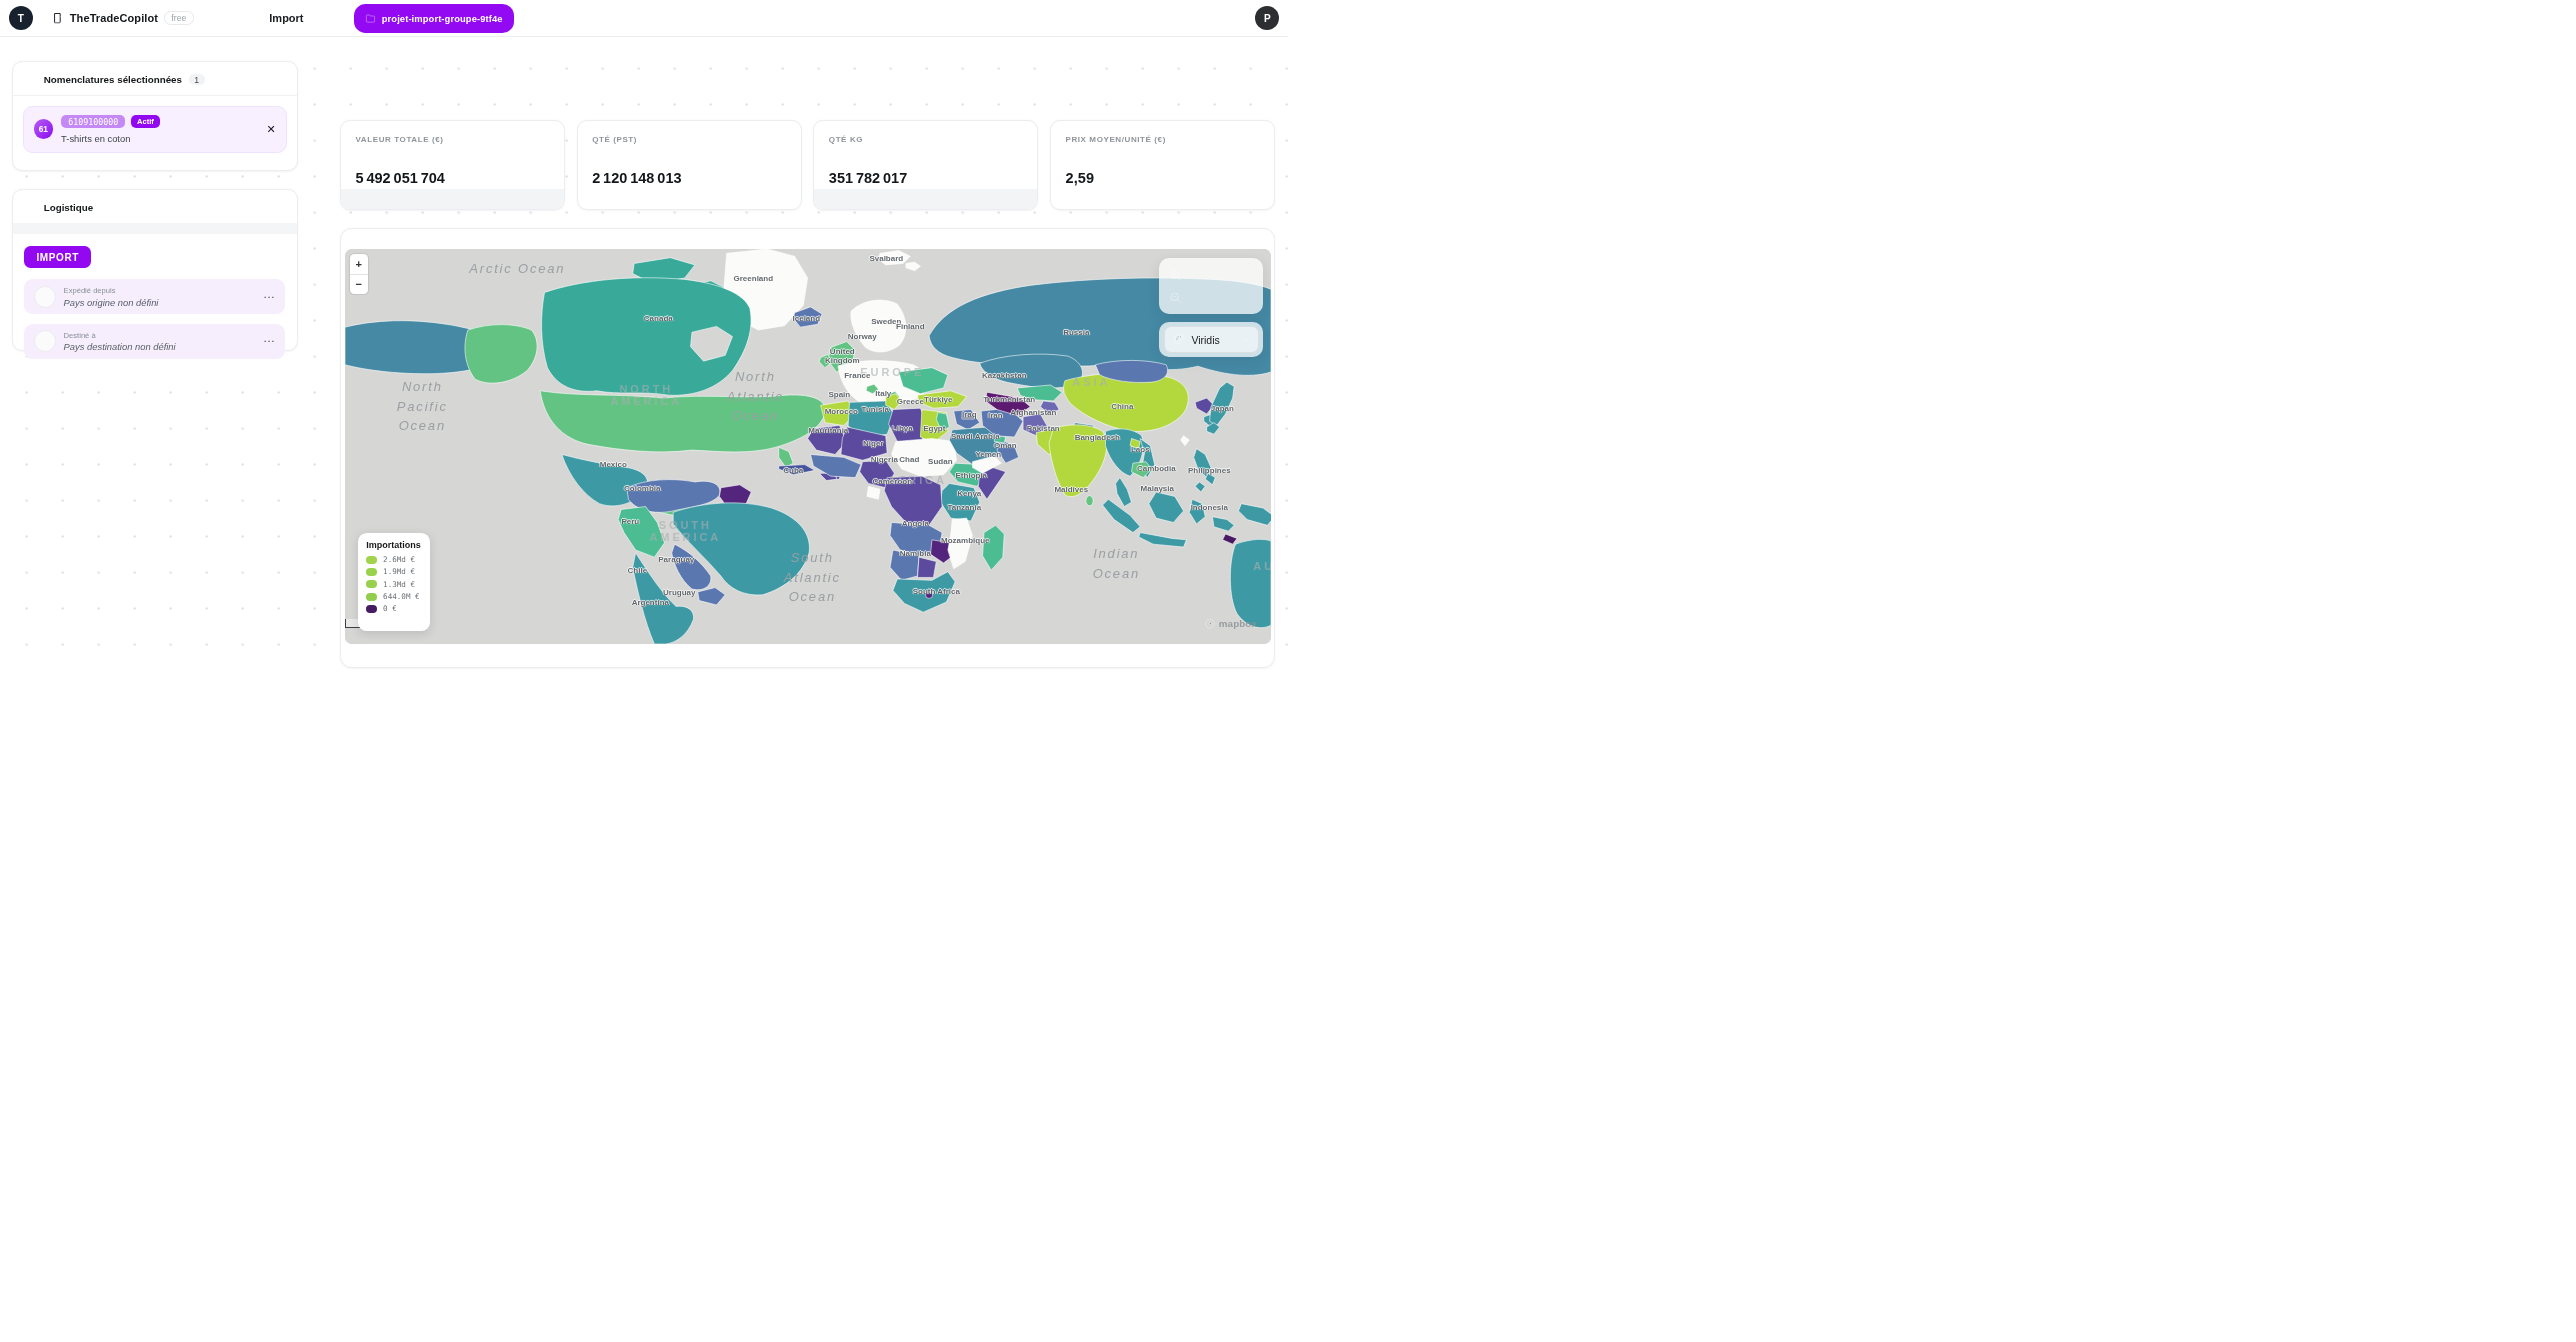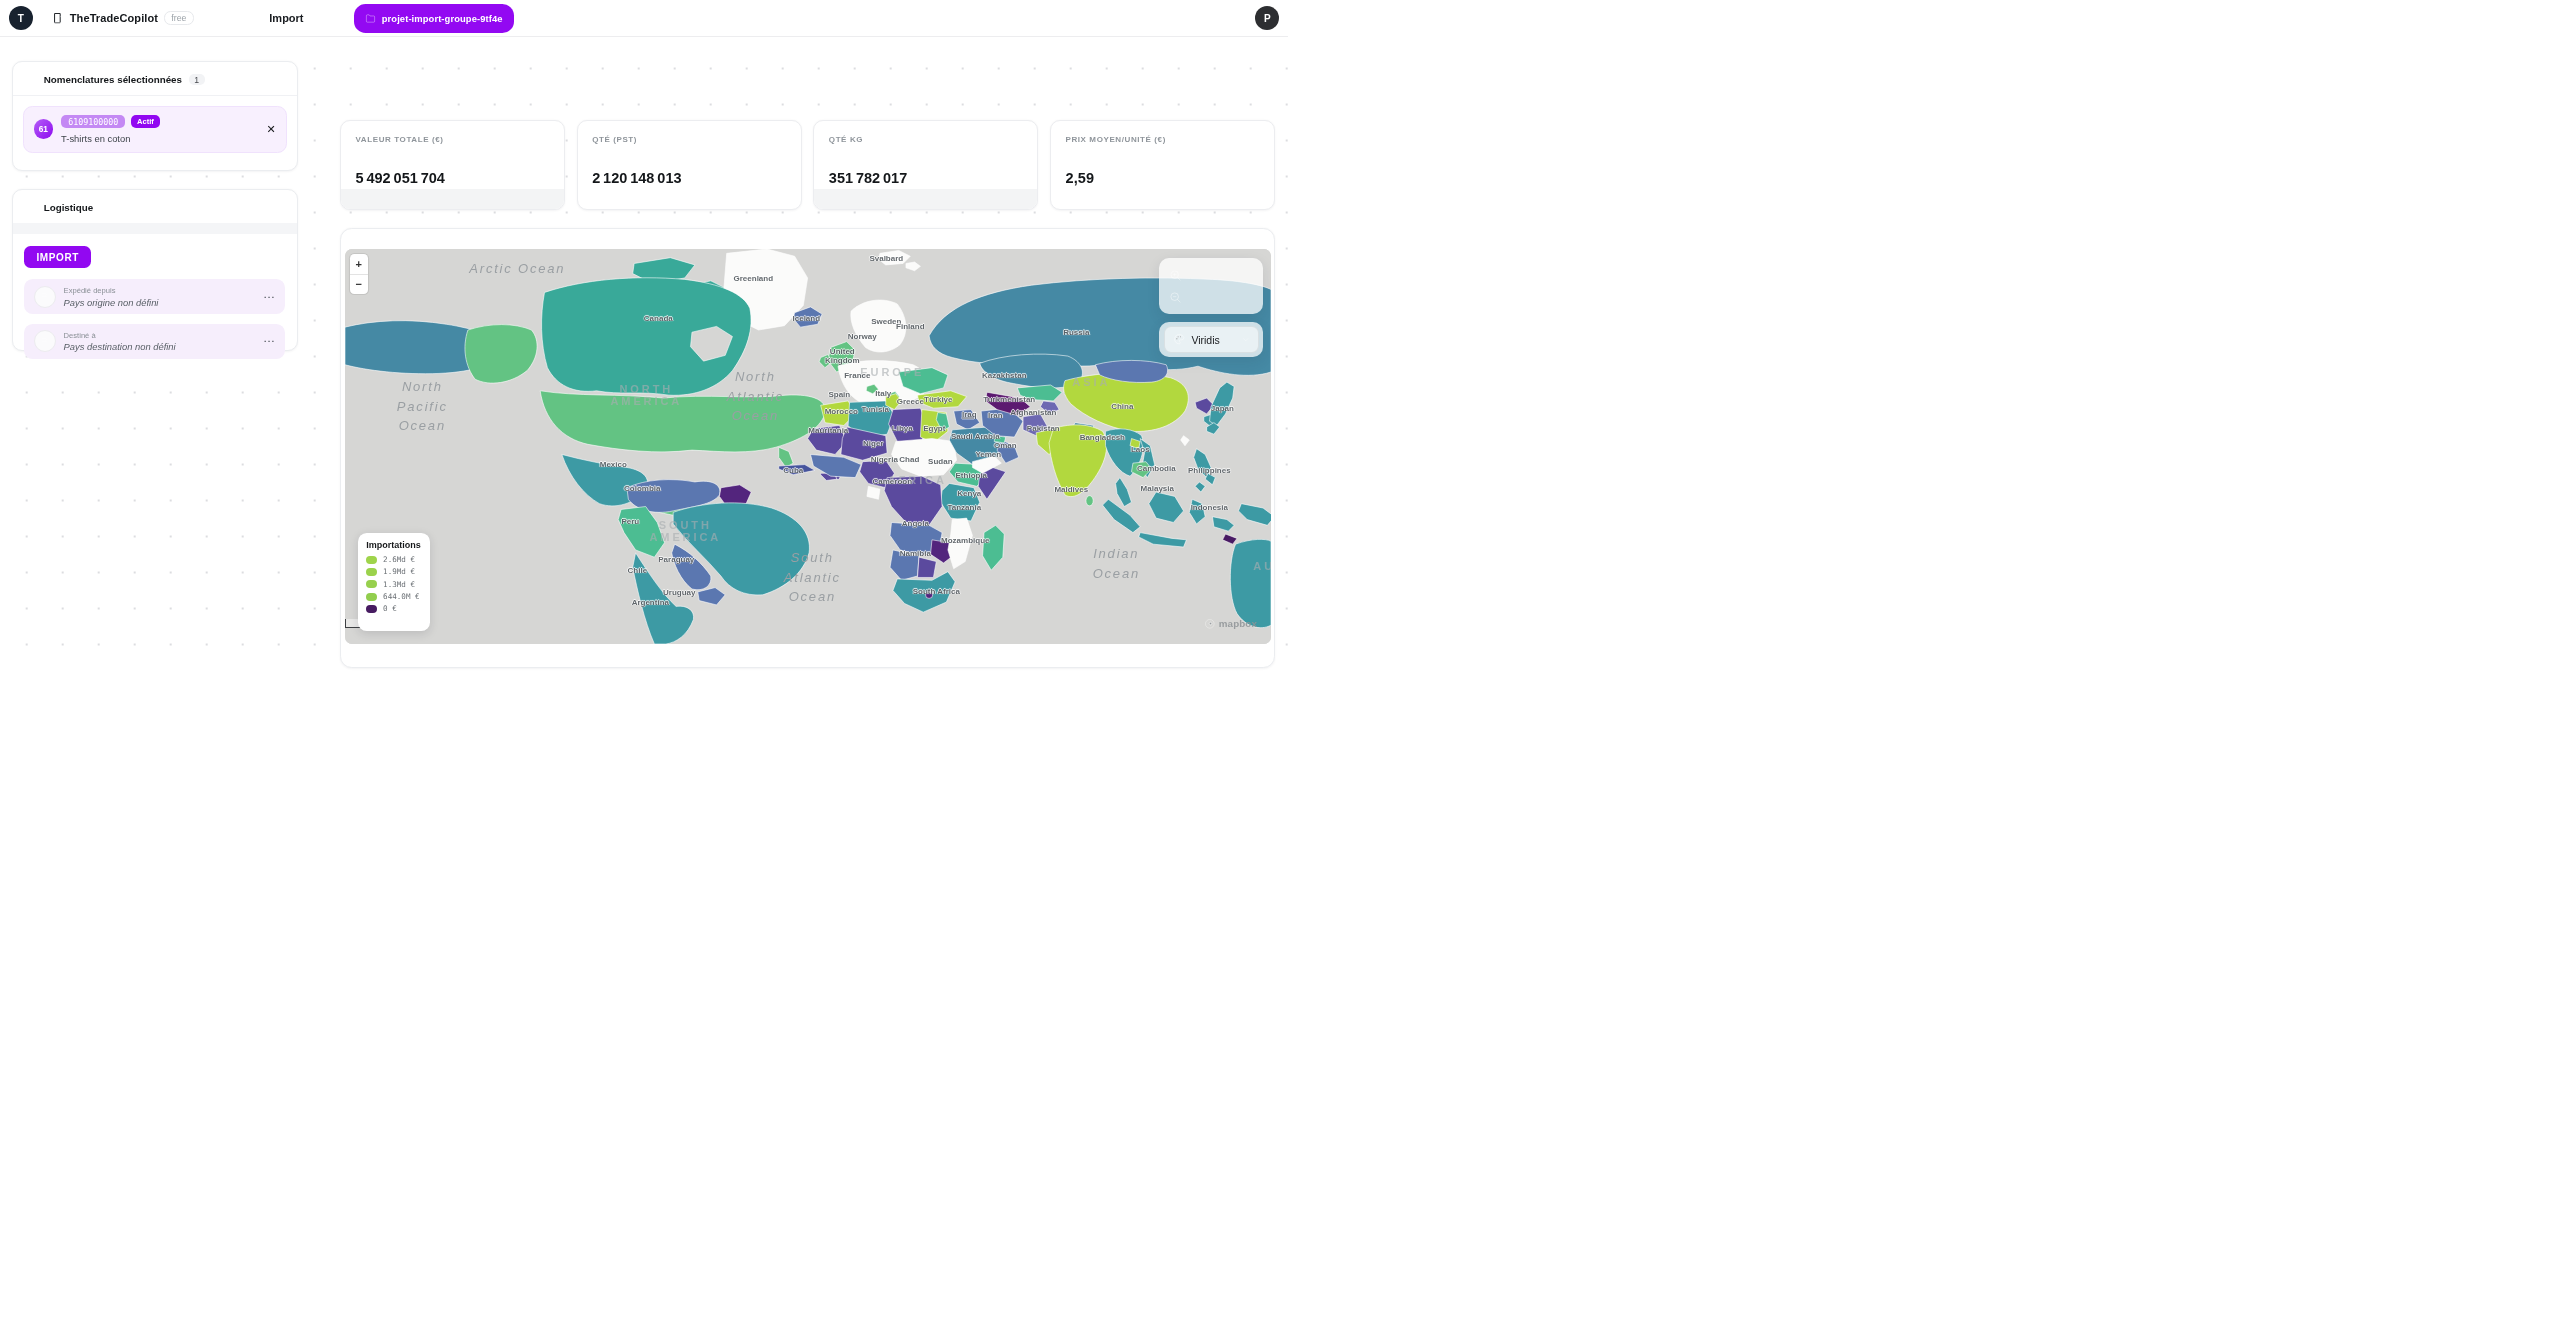--- a/index.html
+++ b/index.html
@@ -456,21 +456,21 @@
           <span class="lbl lbl-country" style="left: 547px; top: 232px;">Cameroon</span>
           <span class="lbl lbl-country" style="left: 626px; top: 226px;">Ethiopia</span>
           <span class="lbl lbl-country" style="left: 624px; top: 244px;">Kenya</span>
           <span class="lbl lbl-country" style="left: 619px; top: 258px;">Tanzania</span>
           <span class="lbl lbl-country" style="left: 570px; top: 274px;">Angola</span>
           <span class="lbl lbl-country" style="left: 570px; top: 304px;">Namibia</span>
           <span class="lbl lbl-country" style="left: 620px; top: 291px;">Mozambique</span>
           <span class="lbl lbl-country" style="left: 591px; top: 342px;">South Africa</span>
           <span class="lbl lbl-country" style="left: 726px; top: 240px;">Maldives</span>
           <span class="lbl lbl-country" style="left: 777px; top: 157px;">China</span>
-          <span class="lbl lbl-country" style="left: 757px; top: 188px;">Bangladesh</span>
+          <span class="lbl lbl-country" style="left: 740px; top: 188px; padding-left: 24px;">Bangladesh</span>
           <span class="lbl lbl-country" style="left: 795px; top: 200px;">Laos</span>
           <span class="lbl lbl-country" style="left: 811px; top: 219px;">Cambodia</span>
           <span class="lbl lbl-country" style="left: 877px; top: 159px;">Japan</span>
           <span class="lbl lbl-country" style="left: 864px; top: 221px;">Philippines</span>
           <span class="lbl lbl-country" style="left: 812px; top: 239px;">Malaysia</span>
           <span class="lbl lbl-country" style="left: 864px; top: 258px;">Indonesia</span>
         </div>
 
       <div class="mb-zoomctl">
         <button>+</button>

